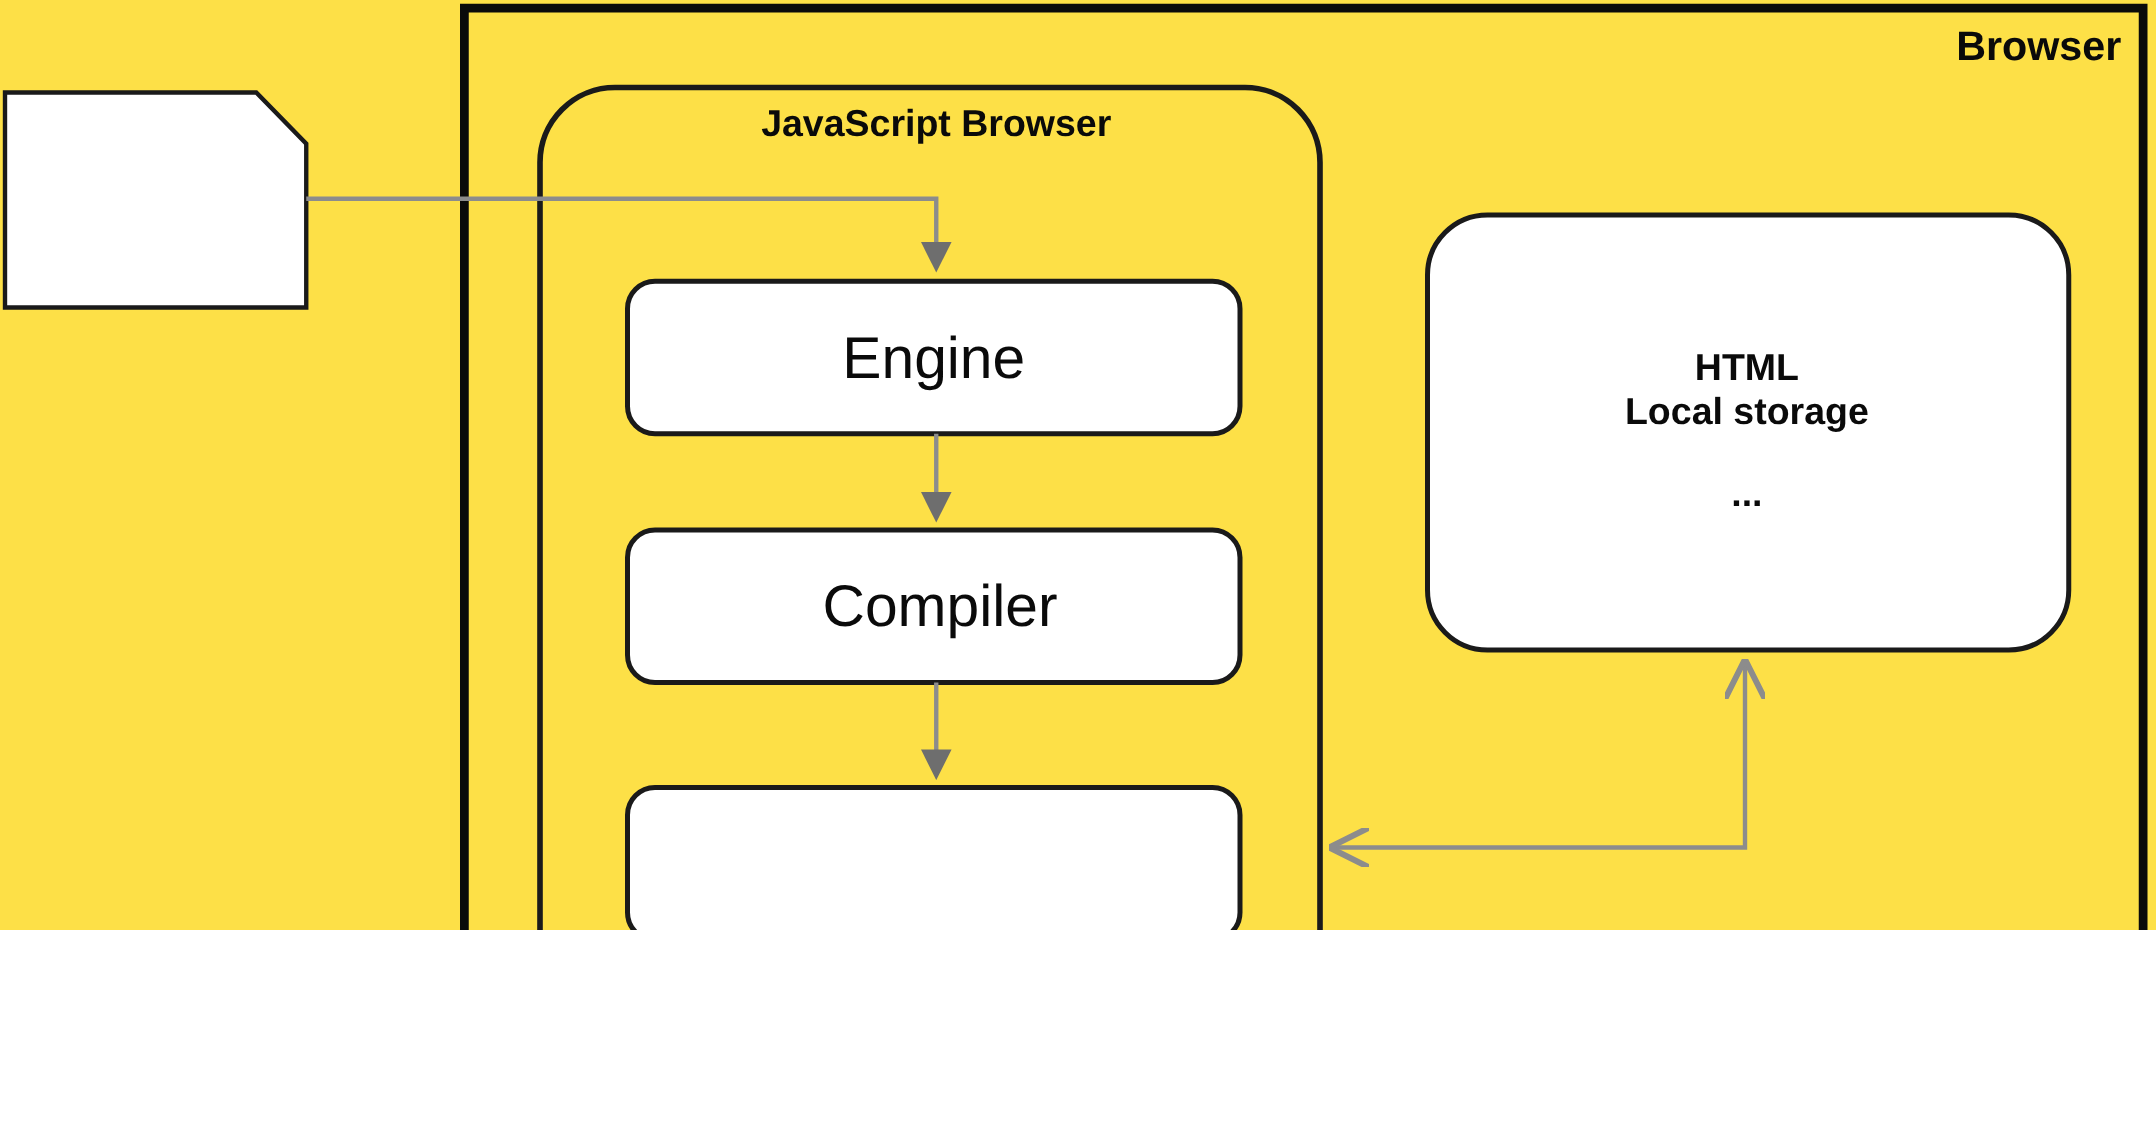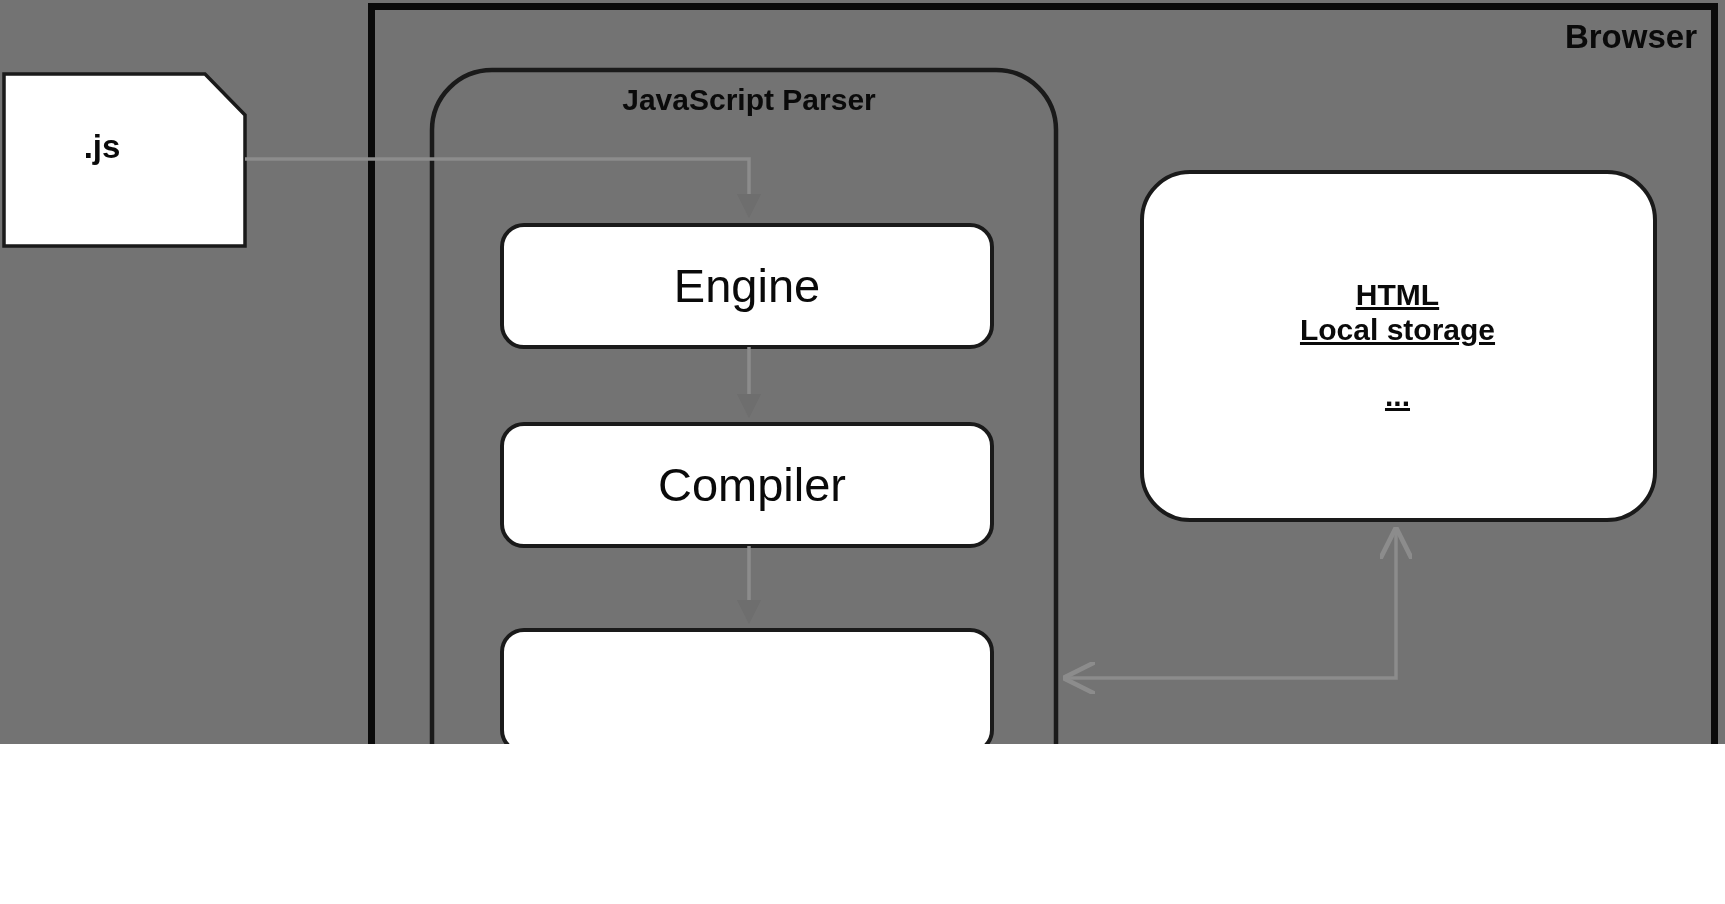--- a/index.html
+++ b/index.html
@@ -8,21 +8,21 @@
     padding: 0;
     background: #ffffff;
   }
   body {
     font-family: "Liberation Sans", "DejaVu Sans", sans-serif;
   }
   #diagram-root {
     position: relative;
     width: 1725px;
     height: 744px;
-    background: #737373;
+    background: #fde047;
     overflow: hidden;
   }
   #diagram-svg {
     position: absolute;
     left: 0;
     top: 0;
     width: 1725px;
     height: 904px;
     display: block;
   }
@@ -86,21 +86,20 @@
     font-size: 47px;
   }
   #storage-label {
     left: 1140px;
     top: 170px;
     width: 515px;
     height: 350px;
     font-size: 30px;
     flex-direction: column;
     justify-content: center;
-    text-decoration: underline;
   }
   #storage-label .line-gap { height: 30px; }
 </style>
 </head>
 <body>
 
 <div id="diagram-root">
 
   <svg id="diagram-svg" viewBox="0 0 1725 904" xmlns="http://www.w3.org/2000/svg">
     <defs>
@@ -130,23 +129,22 @@
 
     <path d="M 749 347 L 749 414" fill="none" stroke="#8c8c8c" stroke-width="3.5" marker-end="url(#arrow-filled)"></path>
 
     <path d="M 749 546 L 749 620" fill="none" stroke="#8c8c8c" stroke-width="3.5" marker-end="url(#arrow-filled)"></path>
 
     <path d="M 1396 530 L 1396 678 L 1066 678" fill="none" stroke="#8c8c8c" stroke-width="3.5" stroke-linejoin="miter" marker-start="url(#arrow-open)" marker-end="url(#arrow-open)"></path>
   </svg>
 
   <div class="lbl lbl-bold" id="browser-title">Browser</div>
 
-  <div class="lbl lbl-bold" id="js-file-label">.js</div>
 
-  <div class="lbl lbl-bold" id="js-engine-title">JavaScript Parser</div>
+  <div class="lbl lbl-bold" id="js-engine-title">JavaScript Browser</div>
 
   <div class="lbl lbl-reg center-box" id="parser-label">Engine</div>
 
   <div class="lbl lbl-reg center-box" id="compiler-label">Compiler</div>
 
 
   <div class="lbl lbl-bold center-box" id="storage-label">
     <div>HTML</div>
     <div>Local storage</div>
     <div class="line-gap"></div>

